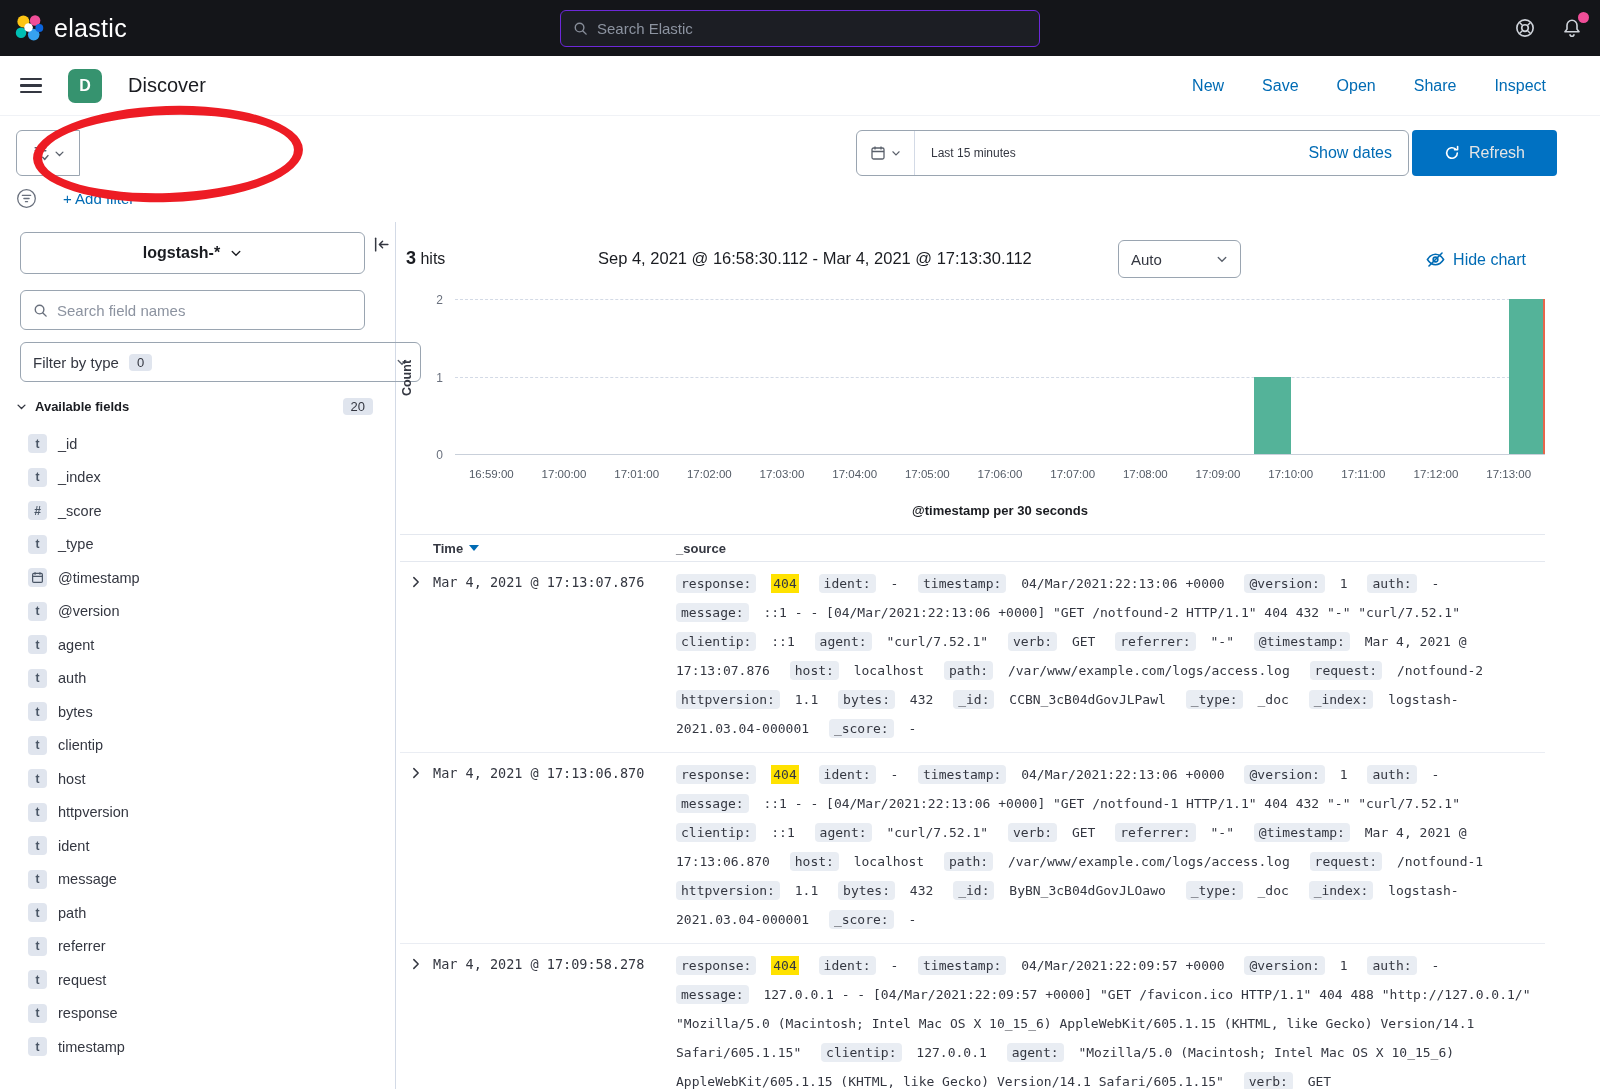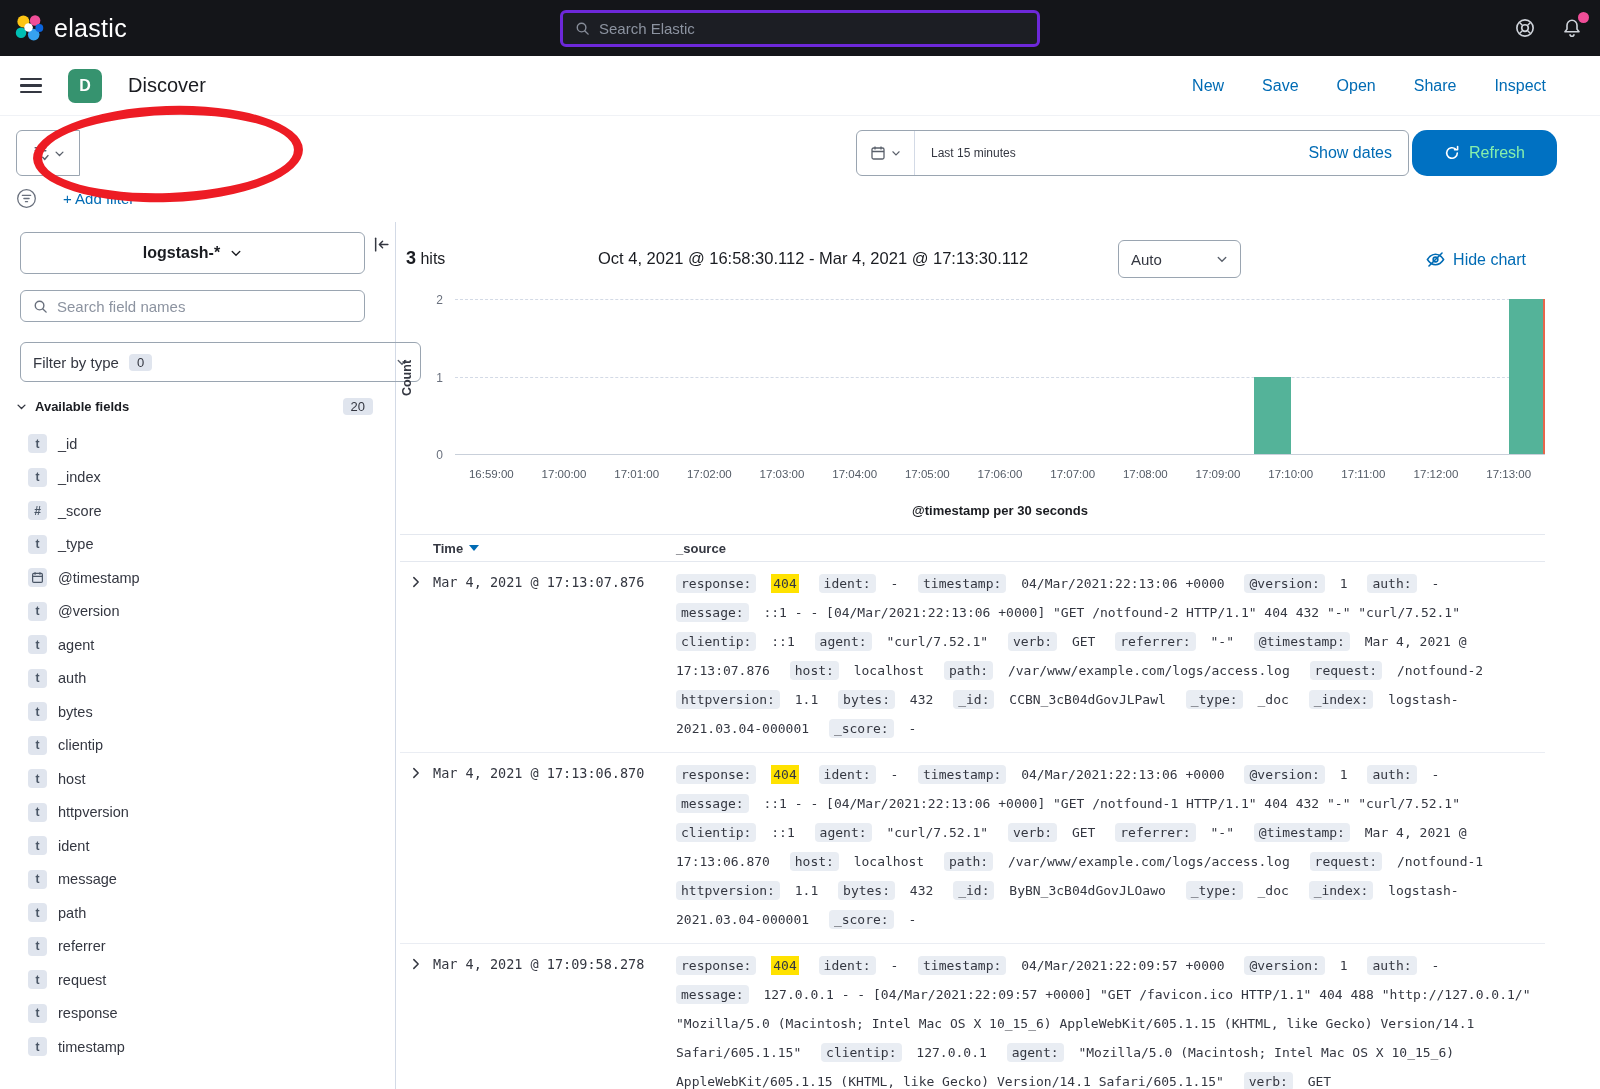--- a/index.html
+++ b/index.html
@@ -10,21 +10,21 @@
   input { border:none; outline:none; background:transparent; font-family:inherit; }
   ::placeholder { color:#8c93a0; opacity:1; }
   svg { display:block; }
 
   
   .topbar { position:absolute; top:0; left:0; right:0; height:56px; background:#141519;
             display:flex; align-items:center; z-index:5; }
   .brand { display:flex; align-items:center; gap:10px; padding-left:14px; color:#fff;
            font-size:25px; font-weight:500; letter-spacing:.3px; }
   .top-search { position:absolute; left:560px; top:10px; width:480px; height:37px;
-                border:3px solid #6d28d9; border-radius:6px; background:#1c1e24;
+                border:1px solid #6d28d9; border-radius:6px; background:#1c1e24;
                 display:flex; align-items:center; gap:9px; padding:0 12px; color:#878d99; }
   .top-search input { flex:1; color:#d5d8de; font-size:15px; }
   .top-icons { position:absolute; right:18px; top:0; height:56px; display:flex;
                align-items:center; gap:26px; }
   .noti-wrap { position:relative; }
   .noti-dot { position:absolute; top:-6px; right:-7px; width:11px; height:11px;
               border-radius:50%; background:#f04e98; }
 
   
   .navbar { position:absolute; top:56px; left:0; right:0; height:60px; background:#fff;
@@ -50,42 +50,42 @@
                display:flex; align-items:center; padding:0 14px 0 20px; }
   .query-box input { flex:1; font-size:16.5px; color:#343741; }
   .kql { font-size:15px; color:#55606e; cursor:pointer; }
   .datepicker { position:absolute; left:840px; top:0; width:553px; height:46px; background:#fff;
                 border:1px solid #9aa5b1; border-radius:6px; display:flex; align-items:center; }
   .dp-cal { width:58px; height:100%; display:flex; align-items:center; justify-content:center;
             gap:5px; color:#5a606b; border-right:1px solid #d3dae6; cursor:pointer; }
   .dp-range { padding-left:16px; font-size:12px; color:#343741; cursor:pointer; }
   .dp-show { margin-left:auto; padding-right:16px; color:var(--accent,#006bb4); font-size:16px; }
   .refresh-btn { position:absolute; right:27px; top:0; width:145px; height:46px;
-                 background:var(--primary,#0071c2); color:#86efac; border:none; border-radius:15px;
+                 background:var(--primary,#0071c2); color:#e5e5e5; border:none; border-radius:4px;
                  font-size:16px; font-family:inherit; display:flex; align-items:center;
                  justify-content:center; gap:9px; cursor:pointer; }
 
   .addfilter { position:absolute; top:188px; left:16px; display:flex; align-items:center;
                gap:26px; z-index:1; }
   .addfilter .lbl { color:var(--accent,#006bb4); font-size:15px; }
 
   
   .annotation { position:absolute; left:33px; top:106px; width:270px; height:96px;
                 border:9px solid var(--annot,#ed1c24); border-radius:50%;
                 transform:rotate(-2deg); z-index:50; pointer-events:none; }
 
   
   .sidebar { position:absolute; top:222px; bottom:0; left:0; width:396px; background:#fff;
              border-right:1px solid #d3dae6; }
   .index-box { position:absolute; top:10px; left:20px; width:345px; height:42px;
                border:1px solid #9aa5b1; border-radius:6px; background:#fff; display:flex;
                align-items:center; justify-content:center; gap:10px; font-size:16px;
                font-weight:700; color:#1a1c21; cursor:pointer; }
   .collapse-btn { position:absolute; top:14px; right:5px; color:#343741; cursor:pointer; }
-  .field-search { position:absolute; top:68px; left:20px; width:345px; height:32px;
+  .field-search { position:absolute; top:68px; left:20px; width:345px; height:40px;
                   border:1px solid #9aa5b1; border-radius:6px; display:flex; align-items:center;
                   gap:9px; padding:0 12px; color:#69707d; }
   .field-search input { flex:1; font-size:15px; color:#343741; }
   .type-filter { position:absolute; top:120px; left:20px; width:401px; height:40px;
                  border:1px solid #9aa5b1; border-radius:6px; display:flex; align-items:center;
                  padding:0 12px; font-size:15px; color:#343741; cursor:pointer; }
   .badge { background:#e0e5ee; border-radius:4px; padding:1px 8px; font-size:13px;
            color:#343741; }
   .type-filter .badge { margin-left:10px; }
   .type-filter .chev { margin-left:auto; color:#5a606b; }
@@ -382,21 +382,21 @@
         <span class="ficon">t</span>
         <span>timestamp</span>
       </div>
     </div>
 </div>
 
 <div class="main">
   <div class="hits">
     <b>3</b> <span>hits</span>
   </div>
-  <div class="range-label">Oct 4, 2021 @ 16:58:30.112 - Mar 4, 2021 @ 17:13:30.112</div>
+  <div class="range-label">Sep 4, 2021 @ 16:58:30.112 - Mar 4, 2021 @ 17:13:30.112</div>
   <div class="interval-select">
     <span>Auto</span>
     <span class="chev">
       <svg width="12" height="12" viewBox="0 0 16 16">
           <path d="M3 6l5 5 5-5" fill="none" stroke="currentColor" stroke-width="1.8" stroke-linecap="round"></path>
         </svg>
     </span>
   </div>
   <a class="hide-chart">
     <span>

